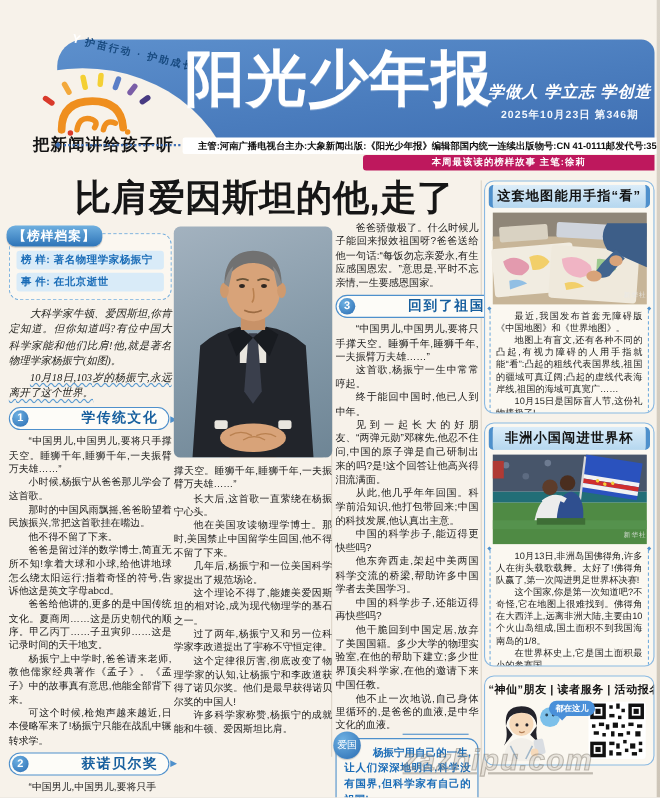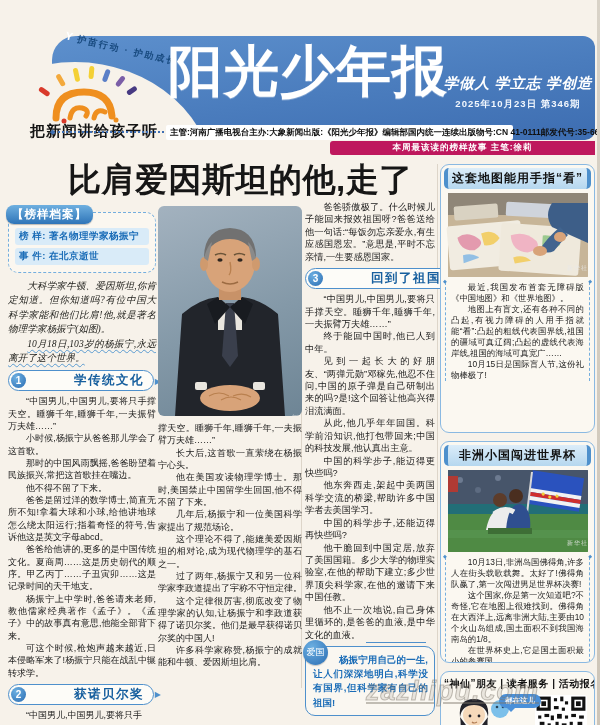--- a/index.html
+++ b/index.html
@@ -23,23 +23,23 @@
   .masthead{position:absolute;left:168px;top:44px;width:280px;
         font-size:55px;font-weight:900;color:#ffffff;letter-spacing:1px;line-height:1;
         text-shadow:0 1px 0 rgba(255,255,255,.3);white-space:nowrap;}
   .motto{position:absolute;left:442px;top:74px;width:152px;text-align:center;
         font-family:"Liberation Serif","DejaVu Serif",serif;font-style:italic;
         font-weight:bold;font-size:14.5px;color:#ffffff;letter-spacing:1px;white-space:nowrap;}
   .date-issue{position:absolute;left:442px;top:98px;width:152px;text-align:center;
         font-size:9.5px;font-weight:bold;color:#f2f7fd;letter-spacing:1px;}
   .leader{position:absolute;left:58px;top:131px;width:106px;border-top:2px dotted #3f6fb3;}
   .leader::before{content:"◆";position:absolute;left:-8px;top:-5px;font-size:7px;color:#3f6fb3;}
-  .pub-bar{position:absolute;left:166px;top:125px;width:347px;height:15px;background:#ffffff;
+  .pub-bar{position:absolute;left:166px;top:125px;width:434px;height:15px;background:#ffffff;
         border-radius:2px;display:flex;align-items:center;justify-content:space-around;
-        padding:0 4px;box-sizing:border-box;}
+        padding:0 14px;box-sizing:border-box;}
   .pub-bar span{font-size:8.5px;font-weight:bold;color:#101010;white-space:nowrap;}
   .weekly-strip{position:absolute;left:330px;top:141px;width:265px;height:14px;
         background:#be185d;border-radius:3px 0 0 3px;display:flex;align-items:center;
         justify-content:center;color:#fff;font-size:8.5px;font-weight:bold;letter-spacing:1px;}
   
   .headline{position:absolute;left:68px;top:158px;width:380px;
         font-size:33px;font-weight:900;color:#161616;letter-spacing:0.5px;white-space:nowrap;}
   
   .col{position:absolute;}
   .col1{left:8px;top:206px;width:148px;}
@@ -101,21 +101,21 @@
         border-right:4px solid #4e90cc;border-radius:5px;text-align:center;font-weight:bold;
         font-size:12px;color:#121212;padding:2px 0;letter-spacing:1px;white-space:nowrap;}
   .sphoto{margin-top:4px;border-radius:4px;overflow:hidden;position:relative;}
   .sphoto .photo-credit{writing-mode:horizontal-tb;font-size:6px;}
   .stext{margin:5px 1px 2px;padding:0 5px;border-left:1px dashed #74aede;
         border-right:1px dashed #74aede;position:relative;}
   .stext::before,.stext::after{content:"◆";color:#4e90cc;font-size:5px;position:absolute;top:-4px;}
   .stext::before{left:-3px;} .stext::after{right:-3px;}
   .stext p{font-size:8.4px;line-height:1.31;margin:0;color:#1c1c1c;text-indent:2em;
         text-align:justify;}
-  .sbox1{height:269px;} .sbox2{height:222px;} .sbox3{height:82px;position:relative;}
+  .sbox1{height:212px;} .sbox2{height:222px;} .sbox3{height:82px;position:relative;}
   .sbox3-title{text-align:center;font-size:10px;font-weight:bold;color:#131313;
         letter-spacing:0.5px;margin-top:2px;white-space:nowrap;}
   .sbox3-row{display:flex;align-items:flex-start;justify-content:space-between;
         padding:4px 4px 0 6px;}
   .bubble{position:absolute;left:58px;top:22px;background:#4a90d9;color:#fff;
         font-size:7.5px;font-weight:bold;padding:2px 6px;border-radius:8px;white-space:nowrap;}
   .bubble::after{content:"";position:absolute;left:8px;bottom:-4px;border:4px solid transparent;
         border-top-color:#4a90d9;border-bottom:0;}
   
   .watermark{position:absolute;left:366px;top:676px;font-size:27px;font-weight:bold;
@@ -261,20 +261,21 @@
       </div>
 
     <div class="sec-pill">
       <span class="sec-num">3</span>
       <span class="sec-title">回到了祖国</span>
       <span class="sec-tail">▶</span>
     </div>
 
     <div class="body">
         <p>“中国男儿,中国男儿,要将只手撑天空。睡狮千年,睡狮千年,一夫振臂万夫雄……”</p>
+        <p>这首歌,杨振宁一生中常常哼起。</p>
         <p>终于能回中国时,他已人到中年。</p>
         <p>见到一起长大的好朋友、“两弹元勋”邓稼先,他忍不住问,中国的原子弹是自己研制出来的吗?是!这个回答让他高兴得泪流满面。</p>
         <p>从此,他几乎年年回国。科学前沿知识,他打包带回来;中国的科技发展,他认真出主意。</p>
         <p>中国的科学步子,能迈得更快些吗?</p>
         <p>他东奔西走,架起中美两国科学交流的桥梁,帮助许多中国学者去美国学习。</p>
         <p>中国的科学步子,还能迈得再快些吗?</p>
         <p>他干脆回到中国定居,放弃了美国国籍。多少大学的物理实验室,在他的帮助下建立;多少世界顶尖科学家,在他的邀请下来中国任教。</p>
         <p>他不止一次地说,自己身体里循环的,是爸爸的血液,是中华文化的血液。</p>
       </div>
 

